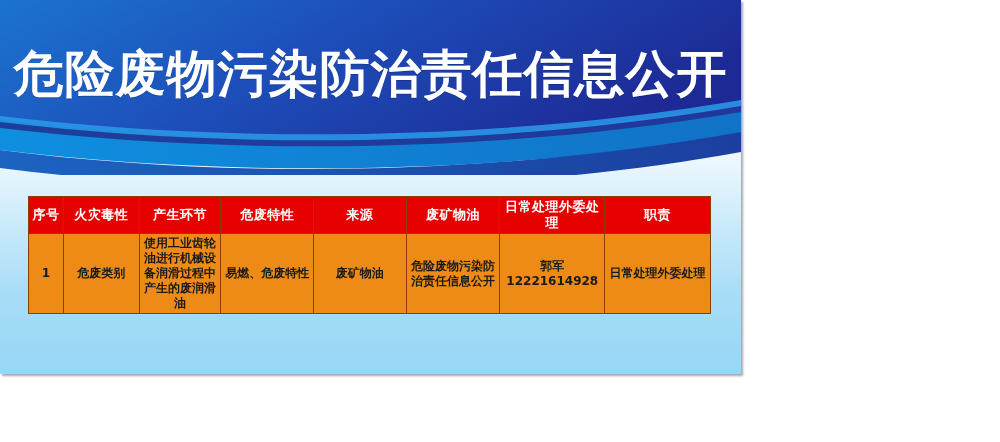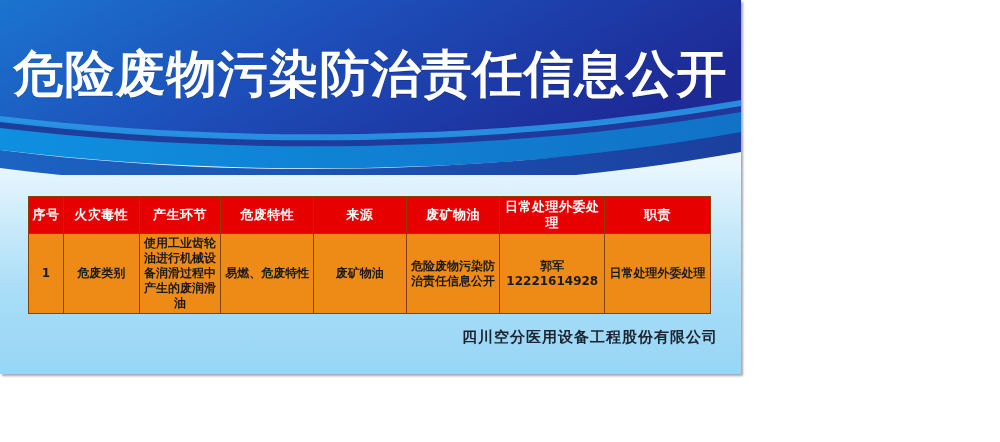--- a/index.html
+++ b/index.html
@@ -183,15 +183,14 @@
         <td class="c-proc narrow-wrap">危险废物污染防治责任信息公开</td>
         <td class="c-phone">
           <div>郭军</div>
           <div>12221614928</div>
         </td>
         <td class="c-duty">日常处理外委处理</td>
       </tr>
     </tbody>
   </table>
 
-  <div id="company">四川空分医用设备工程股份有限公司</div>
 
 </div>
 
 </body></html>

